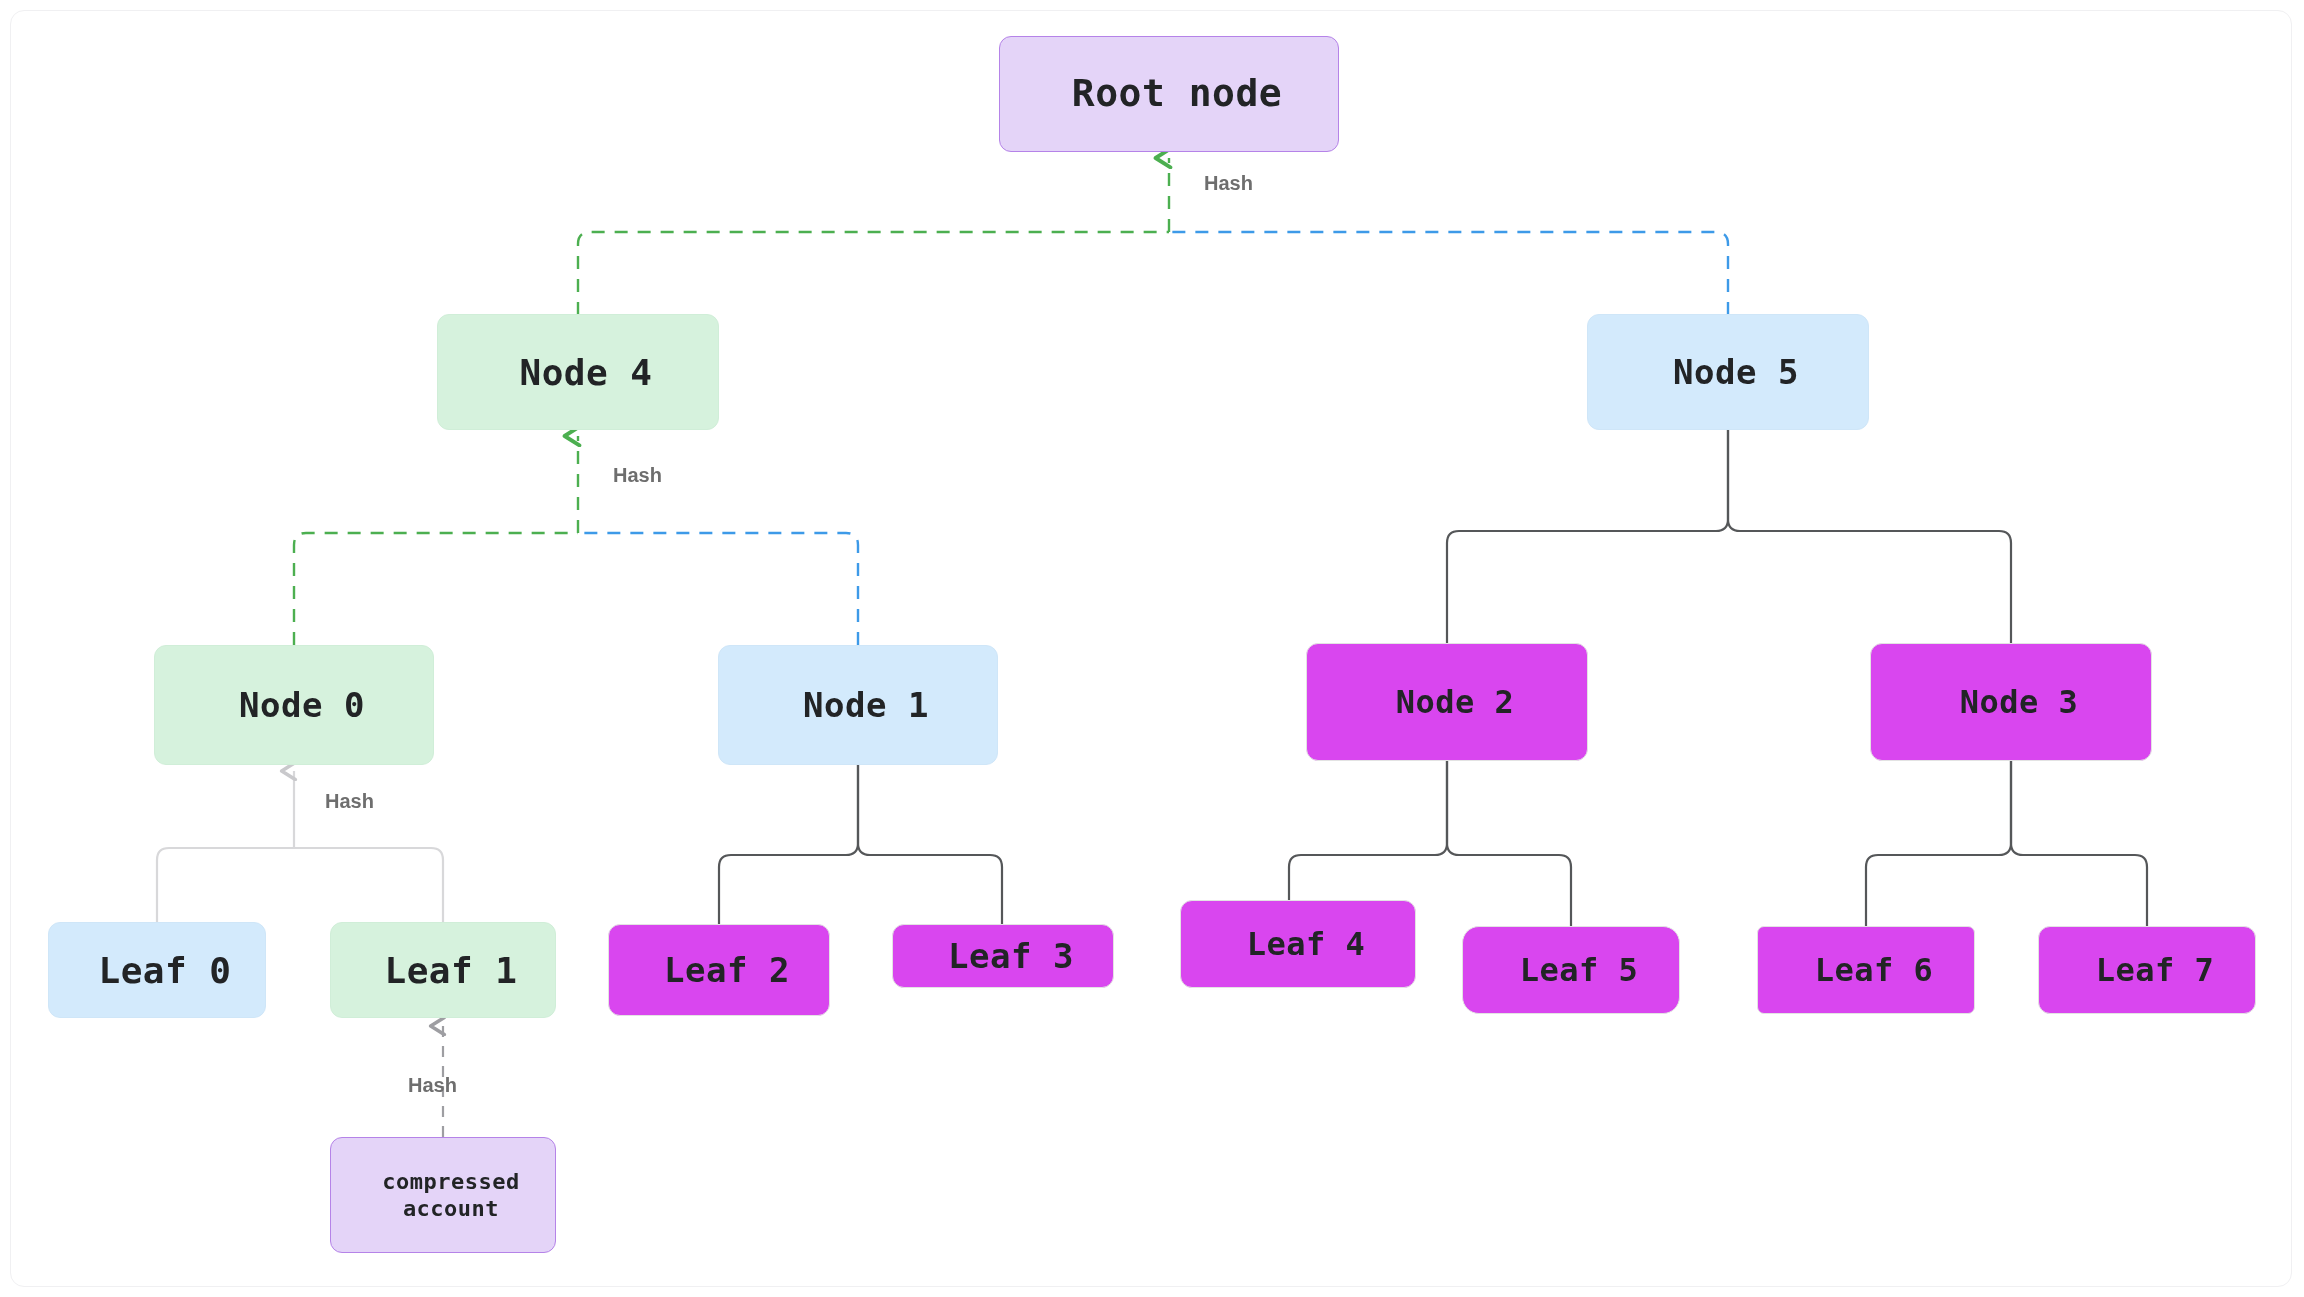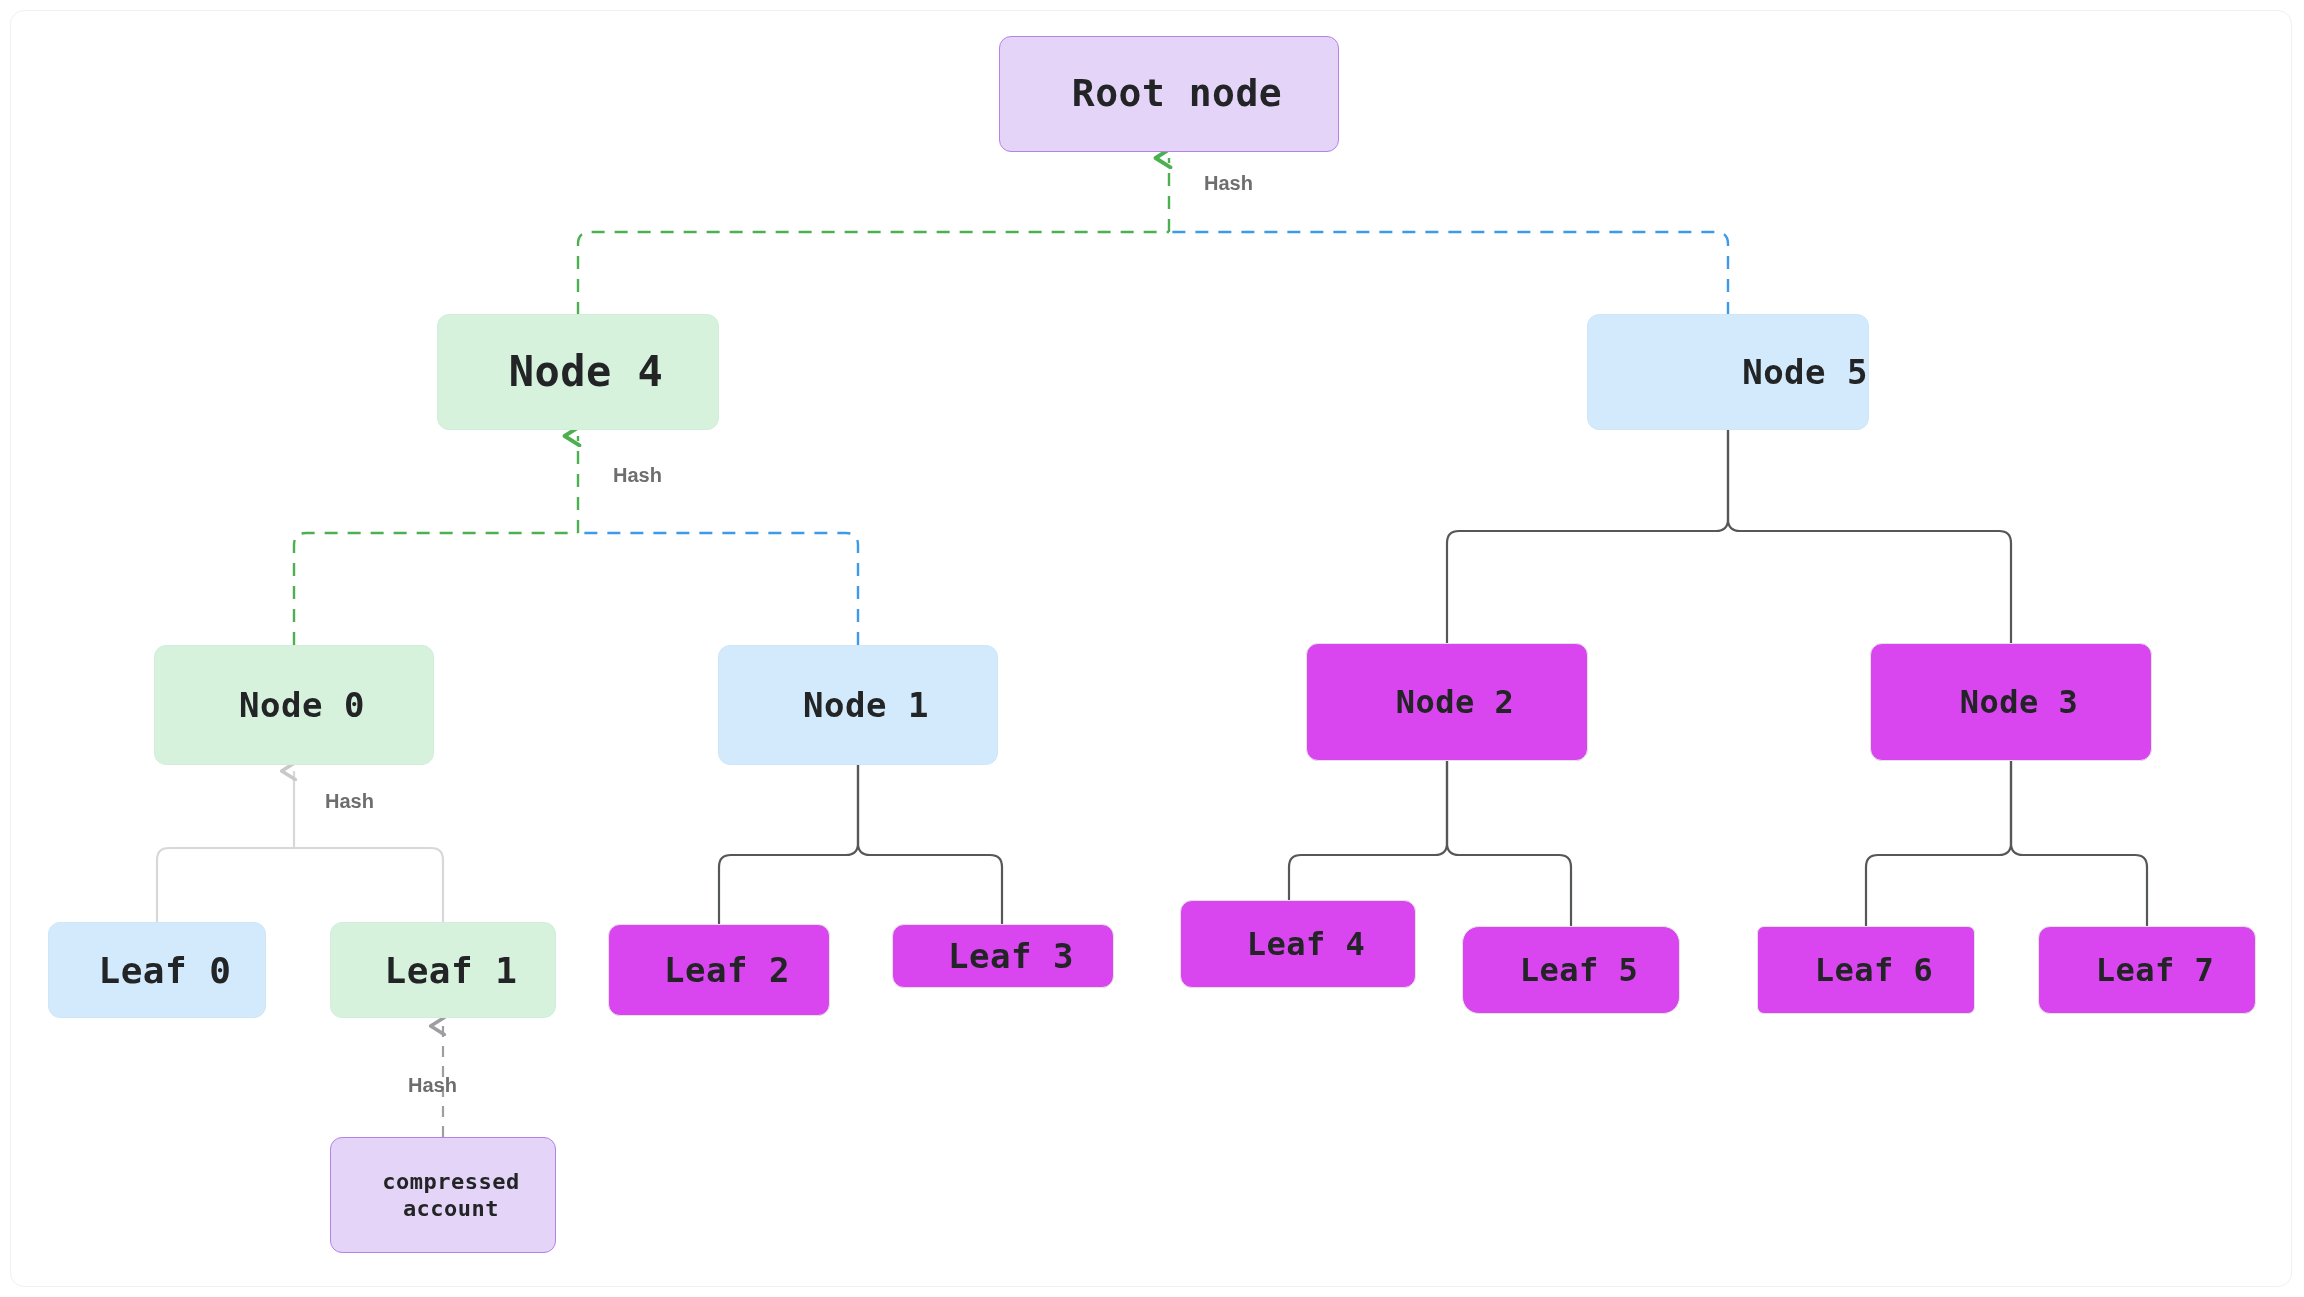--- a/index.html
+++ b/index.html
@@ -132,25 +132,25 @@
 
     <g>
       <path d="M443,1137 L443,1026" fill="none" stroke="#9e9ea2" stroke-width="2.2" stroke-dasharray="11 9" marker-end="url(#arr-mgrey)"></path>
     </g>
   </svg>
 
   <div class="node purple" style="left:999px;top:36px;width:340px;height:116px;font-size:38px;">
     <span>Root node</span>
   </div>
 
-  <div class="node green" style="left:437px;top:314px;width:282px;height:116px;font-size:42px;justify-content:center;">
+  <div class="node green" style="left:437px;top:314px;width:282px;height:116px;font-size:36px;justify-content:center;">
     <span>Node 4</span>
   </div>
 
-  <div class="node blue" style="left:1587px;top:314px;width:282px;height:116px;font-size:34px;justify-content:flex-end;">
+  <div class="node blue" style="left:1587px;top:314px;width:282px;height:116px;font-size:34px;">
     <span>Node 5</span>
   </div>
 
   <div class="node green" style="left:154px;top:645px;width:280px;height:120px;font-size:34px;">
     <span>Node 0</span>
   </div>
 
   <div class="node blue" style="left:718px;top:645px;width:280px;height:120px;font-size:34px;">
     <span>Node 1</span>
   </div>

